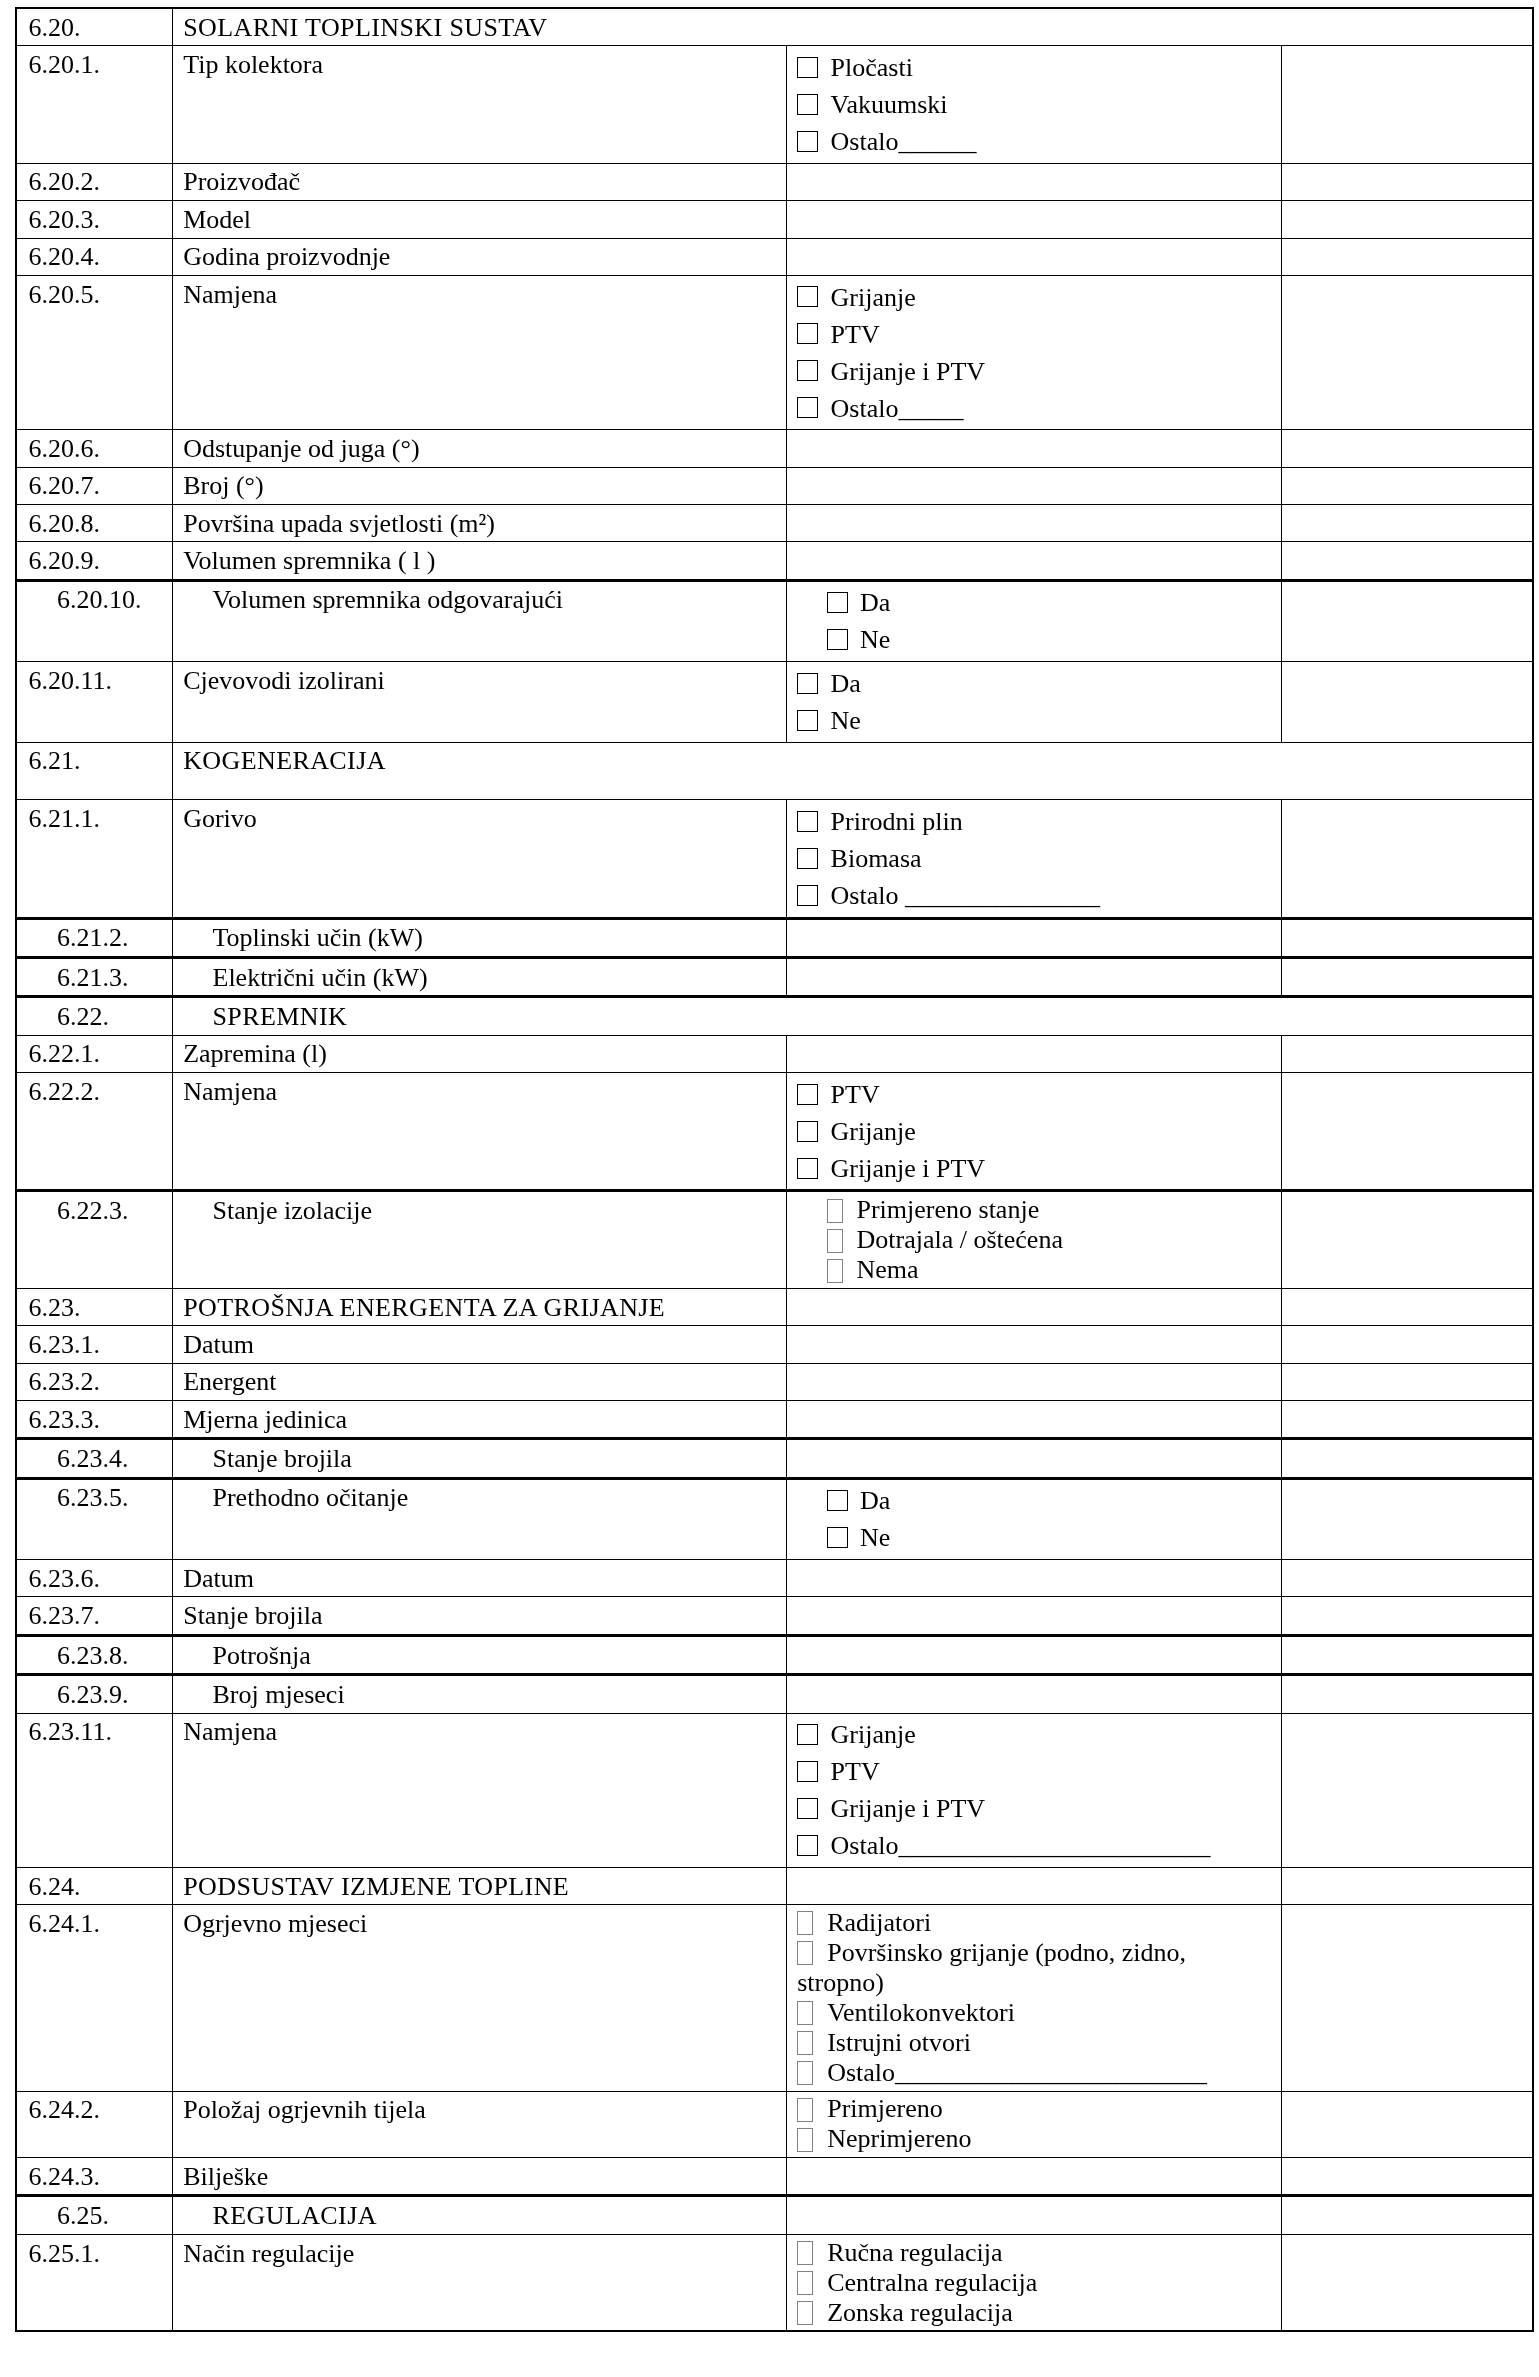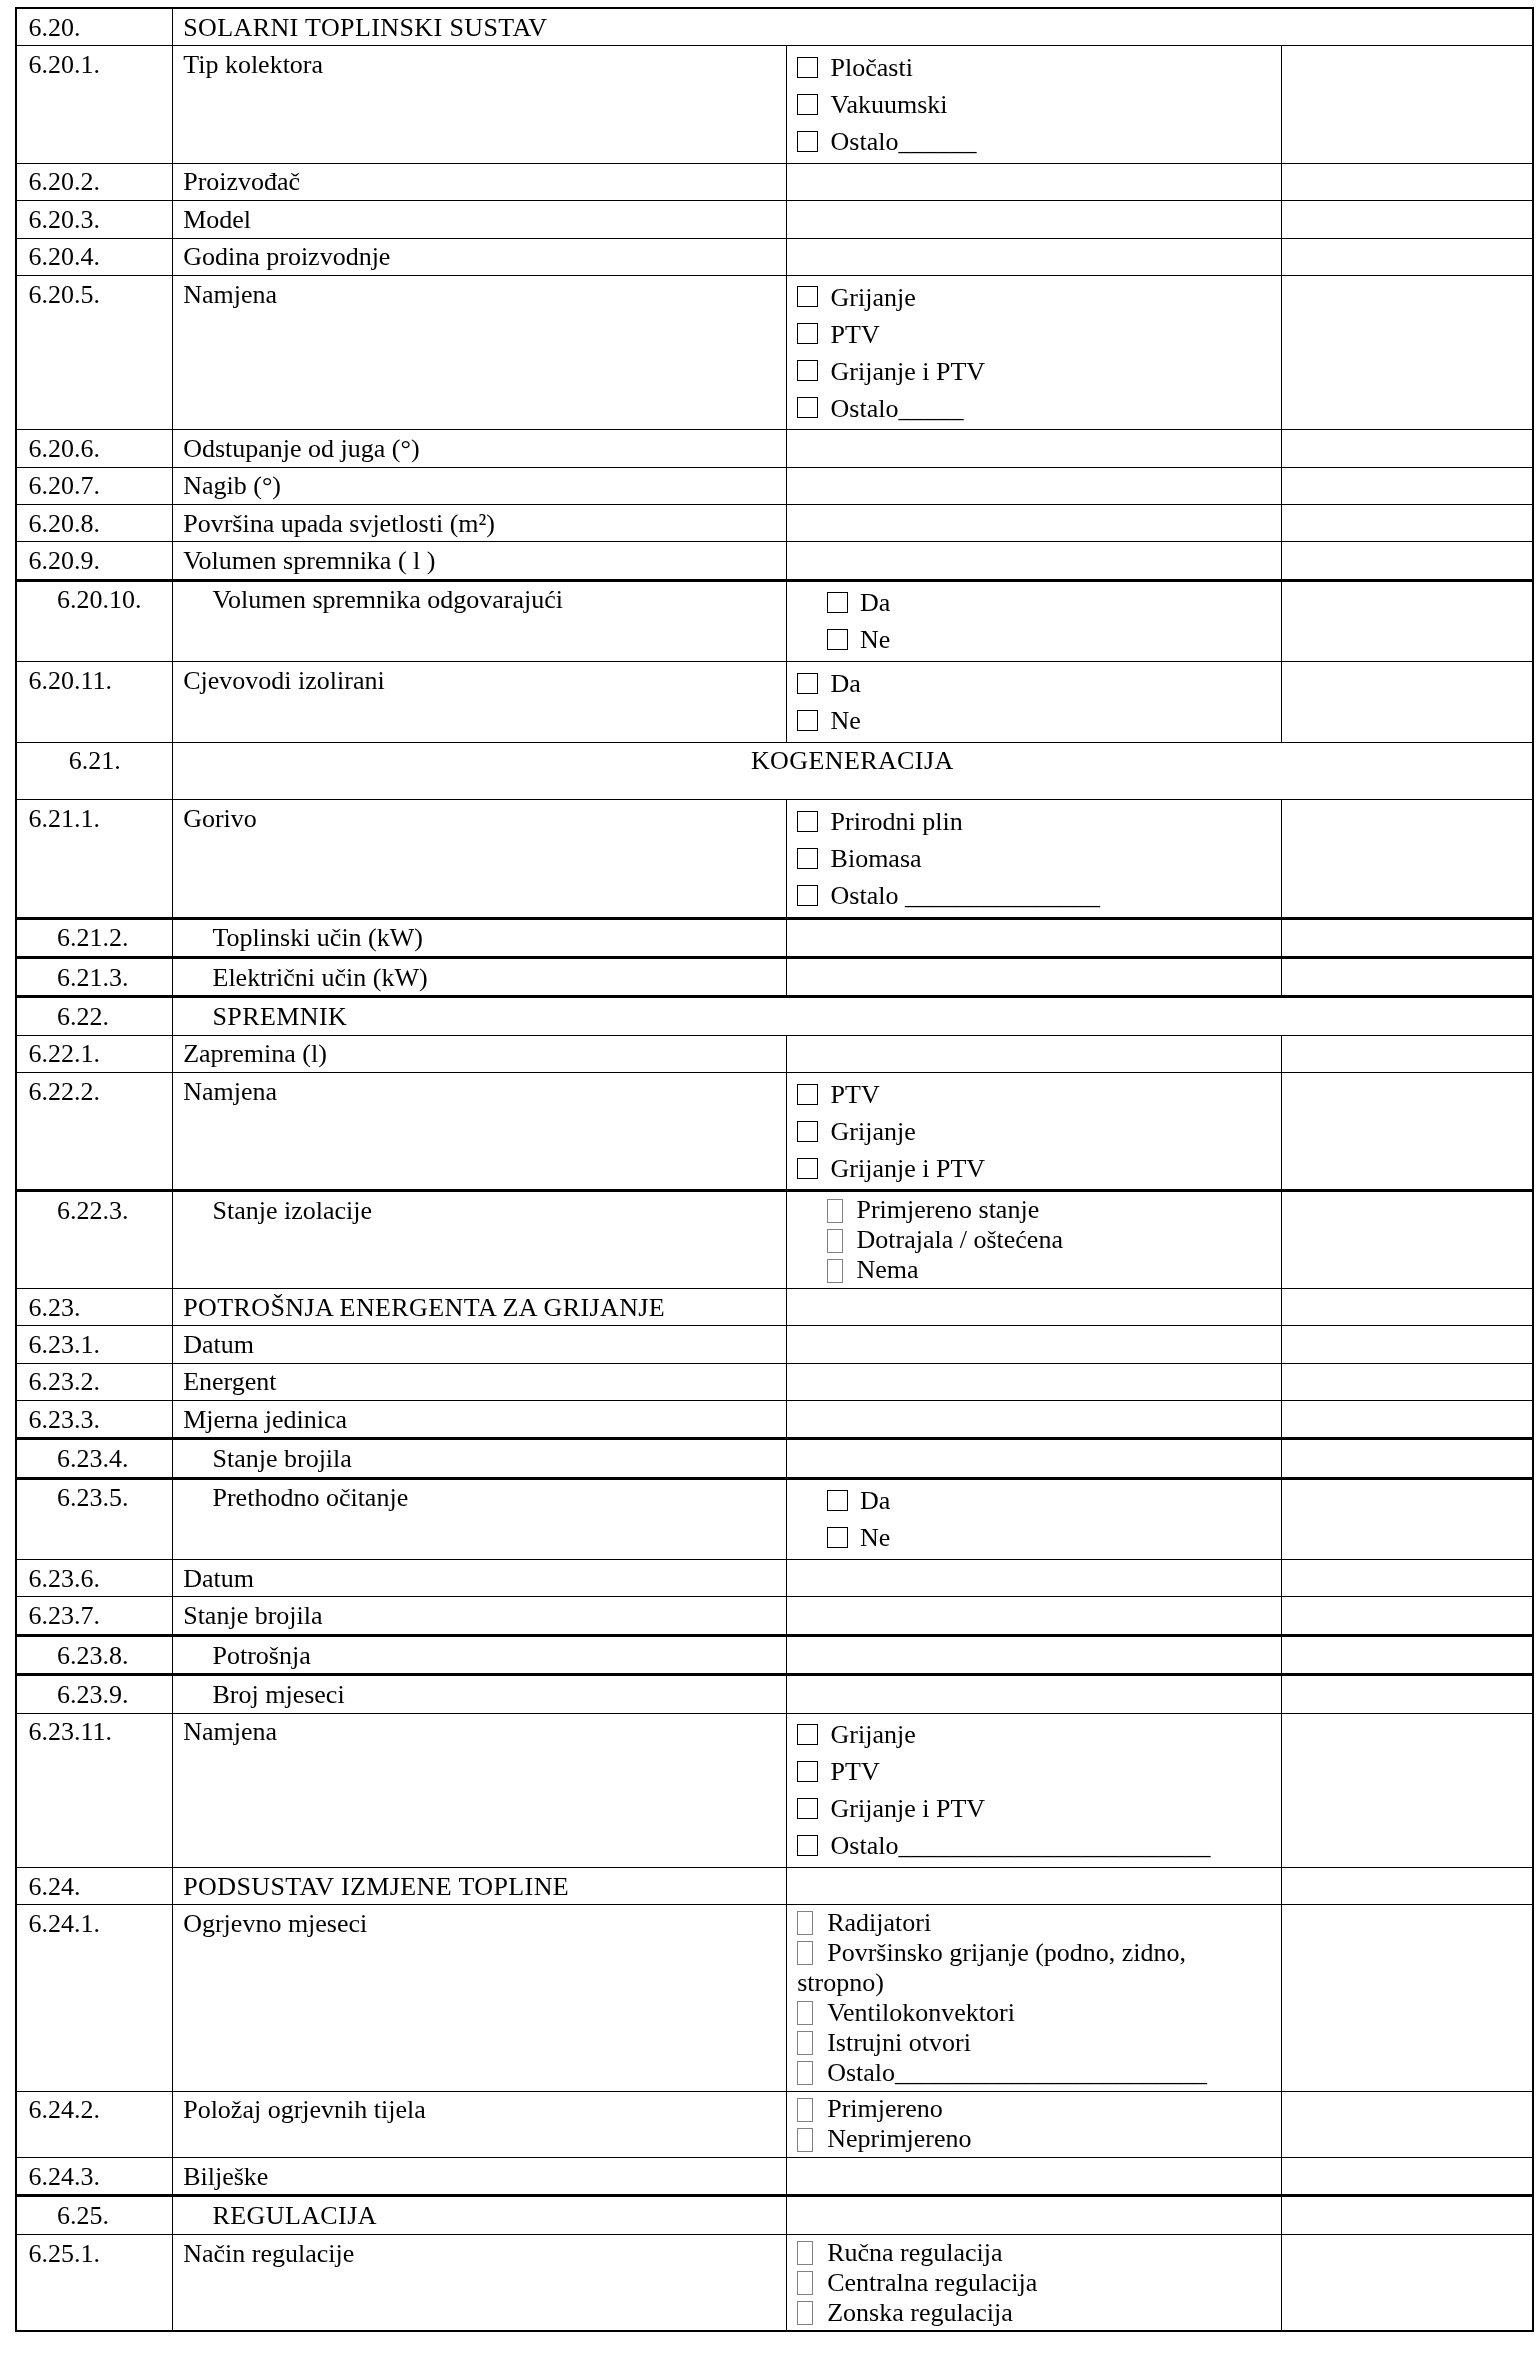--- a/index.html
+++ b/index.html
@@ -16,21 +16,21 @@
   }
   td{
     border:1.8px solid #000;
     vertical-align:top;
     padding:2.7px 10.7px 2.7px 10.7px;
     line-height:31px;
     overflow:hidden;
   }
   td.num{padding-left:11.5px;}
   tr.section .label span{font-weight:normal;letter-spacing:0.4px;}
-  tr.tall td{padding-bottom:23px;text-align:center;}
+  tr.tall td{padding-bottom:23px;}
   tr.thick td{border-top:3.6px solid #000;padding-left:40px;}
   .opt{line-height:37px;white-space:pre-wrap;}
   tr.light .opt{line-height:30px;font-family:Liberation Serif, serif;}
   .cb{
     display:inline-block;box-sizing:border-box;
     width:21px;height:21px;border:1.8px solid #000;
     margin-right:12.4px;vertical-align:-1.8px;background:#fff;
   }
   tr.light .cb{
     width:16px;height:24px;border:1.8px solid #828282;
@@ -92,21 +92,21 @@
         <td class="notes"></td>
       </tr>
       <tr>
         <td class="num"><span>6.20.6.</span></td>
         <td class="label"><span>Odstupanje od juga (°)</span></td>
         <td class="options"></td>
         <td class="notes"></td>
       </tr>
       <tr>
         <td class="num"><span>6.20.7.</span></td>
-        <td class="label"><span>Nagib (°)</span></td>
+        <td class="label"><span>Broj (°)</span></td>
         <td class="options"></td>
         <td class="notes"></td>
       </tr>
       <tr>
         <td class="num"><span>6.20.8.</span></td>
         <td class="label"><span>Površina upada svjetlosti (m²)</span></td>
         <td class="options"></td>
         <td class="notes"></td>
       </tr>
       <tr>

